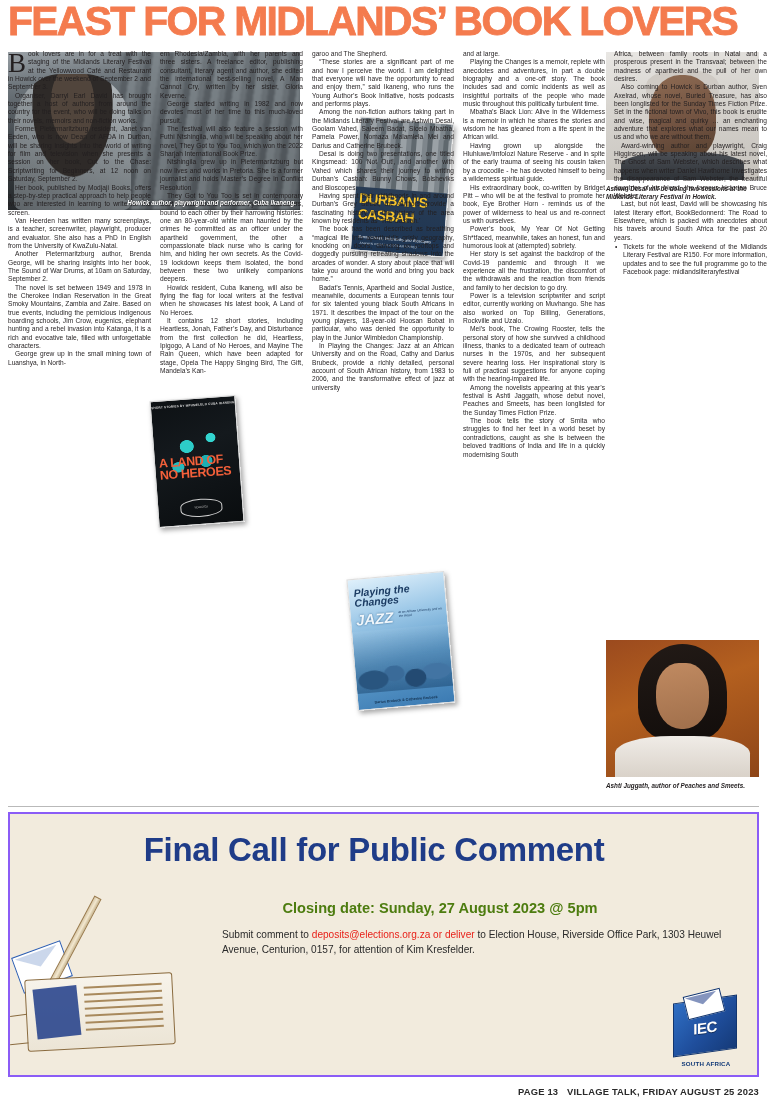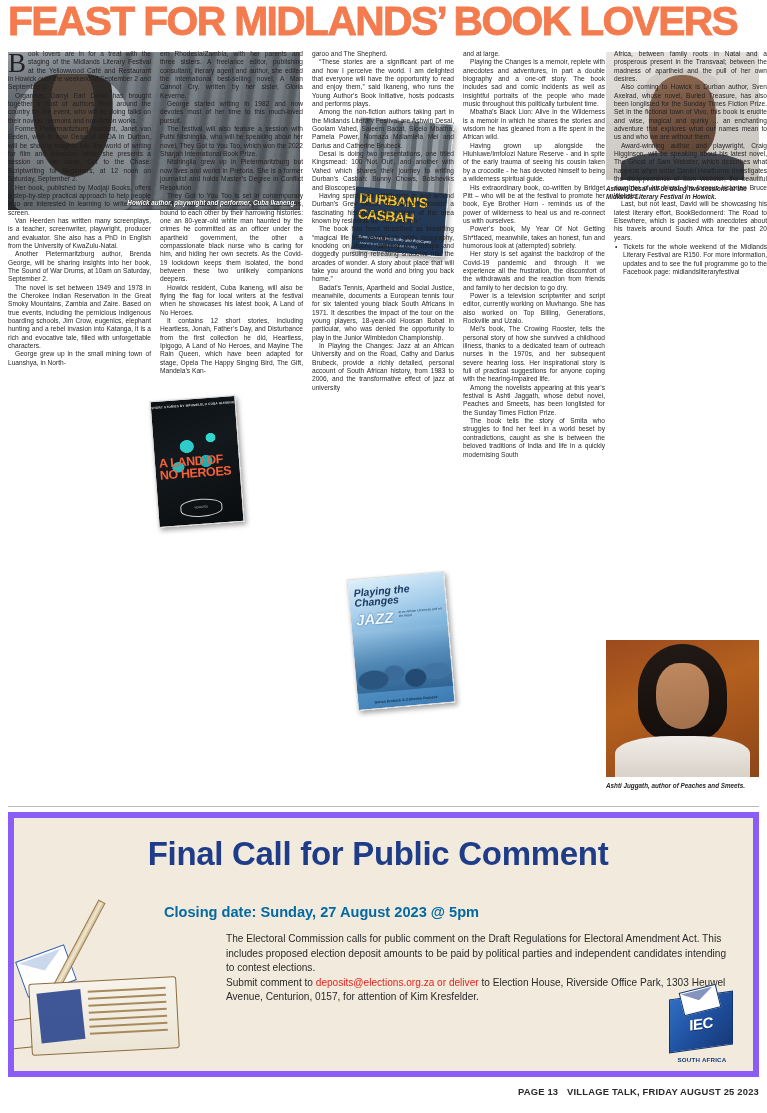--- a/index.html
+++ b/index.html
@@ -239,36 +239,36 @@
   
   .hr-thin{
     position:absolute;left:8px;top:806px;width:751px;height:1px;background:#b9b9b9;
   }
 
   
   .advert{
     position:absolute;left:8px;top:812px;width:751px;height:265px;
     background:#f2ebdd;
     overflow:hidden;
-    border:6px solid #8b5cf6;
+    border:2px solid #8b5cf6;
     box-sizing:border-box;
   }
   .ad-title{
     position:absolute;left:44px;top:18px;width:640px;
     text-align:center;
     font-size:33px;line-height:36px;font-weight:bold;color:#1F3C88;
     letter-spacing:-0.3px;
   }
   .ad-sub{
     position:absolute;left:150px;top:63px;width:560px;text-align:center;
     font-size:15.2px;line-height:18px;font-weight:bold;color:#1a1a1a;
   }
   .ad-closing{
-    position:absolute;left:150px;top:85px;width:560px;text-align:left;
-    font-size:14.6px;line-height:18px;font-weight:bold;color:#0369a1;
+    position:absolute;left:150px;top:85px;width:560px;text-align:center;
+    font-size:14.6px;line-height:18px;font-weight:bold;color:#4d7c0f;
   }
   .ad-body{
     position:absolute;left:212px;top:114px;width:500px;
     font-size:10.1px;line-height:14.6px;color:#2a2a2a;
   }
   .ad-body b{font-weight:bold;color:#111;}
   .ad-body .red{color:#E8221A;font-weight:normal;}
 
   
   .ad-illus{
@@ -472,21 +472,20 @@
       <div class="line1"></div>
       <div class="envelope"></div>
       <div class="pencil"></div>
       <div class="book"></div>
     </div>
 
     <div class="ad-title">Final Call for Public Comment</div>
     <div class="ad-closing">Closing date: Sunday, 27 August 2023 @ 5pm</div>
 
     <div class="ad-body">
-      <div>The Electoral Commission calls for public comment on the Draft Regulations for Electoral Amendment Act. This includes proposed election deposit amounts to be  paid  by  political parties and independent candidates  intending to contest  elections.</div>
       <div>
         <span>Submit comment to </span><span class="red">deposits@elections.org.za or deliver</span><span> to Election House, Riverside Office Park, 1303 Heuwel Avenue, Centurion, 0157, for attention of  Kim  Kresfelder.</span>
       </div>
     </div>
 
     <div class="iec">
       <div class="cube">
         <div class="abbr">IEC</div>
       </div>
       <div class="slot"></div>

